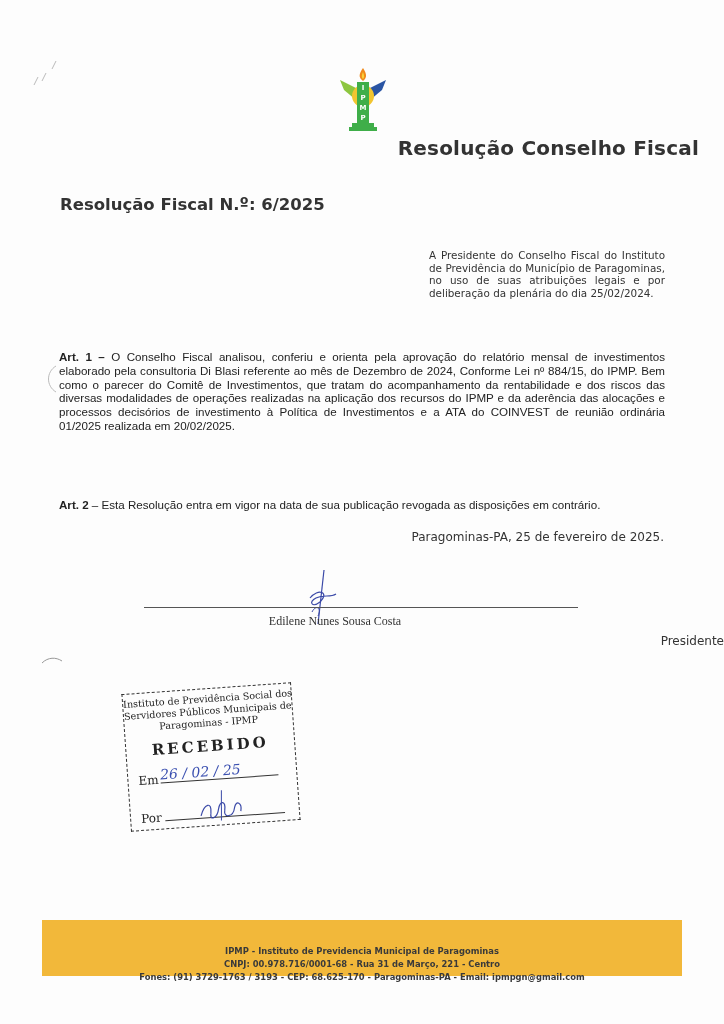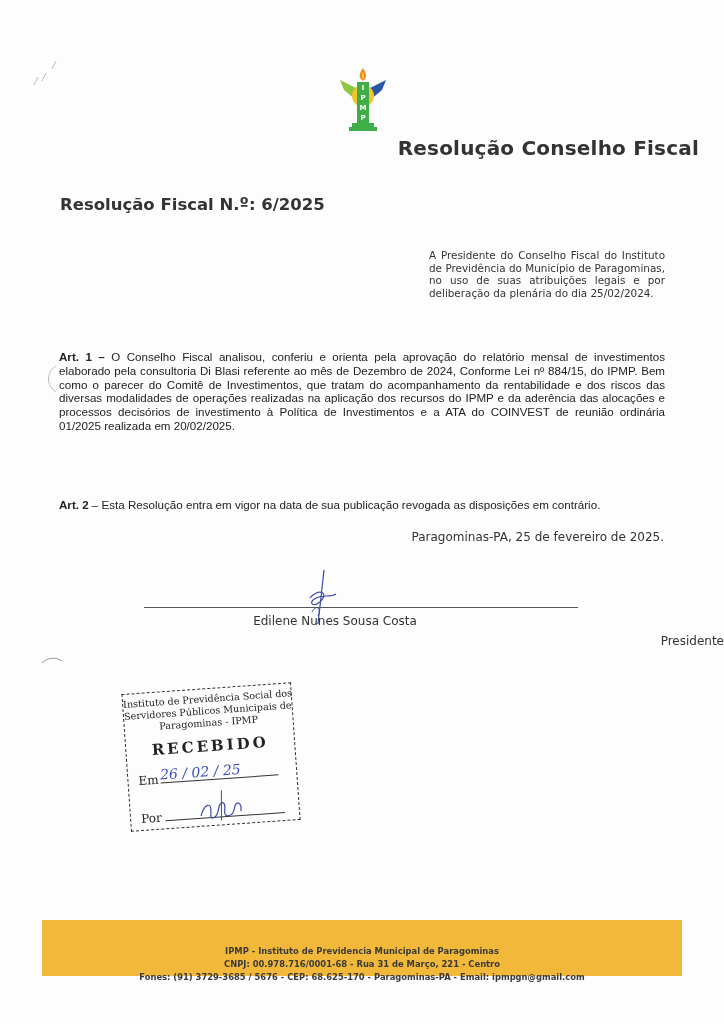--- a/index.html
+++ b/index.html
@@ -8,21 +8,21 @@
   .logo { position:absolute; left:338px; top:66px; width:50px; height:66px; }
   .title { position:absolute; left:0; width:699px; top:136px; text-align:right; font-weight:bold; font-size:20px; color:#333; letter-spacing:0.2px; }
   .res-num { position:absolute; left:60px; top:195px; font-weight:bold; font-size:16.5px; color:#333; }
   .preamble { position:absolute; left:429px; top:249px; width:236px; font-size:10.4px; line-height:12.6px; text-align:justify; color:#333; }
   .art { position:absolute; left:59px; width:606px; font-family:"Liberation Sans", sans-serif; font-size:11.6px; line-height:13.8px; text-align:justify; color:#222; }
   .art b { font-weight:bold; }
   .art1 { top:350px; }
   .art2 { top:498px; }
   .place-date { position:absolute; right:60px; top:530px; font-size:12px; color:#333; }
   .sig-line { position:absolute; left:144px; top:607px; width:434px; height:1px; background:#555; }
-  .sig-name { position:absolute; left:0; width:660px; top:614px; text-align:center; font-size:12px; color:#333; padding-left:10px; box-sizing:border-box; }
+  .sig-name { position:absolute; left:0; width:660px; top:614px; text-align:center; font-size:12px; color:#333; padding-left:10px; box-sizing:border-box;font-family:Liberation Serif, serif; }
   .sig-role { position:absolute; left:0; width:724px; top:634px; text-align:right; font-size:12px; color:#333; padding-left:10px; box-sizing:border-box; }
   .signature { position:absolute; left:300px; top:568px; width:40px; height:60px; }
   .stamp { position:absolute; left:126px; top:688px; width:168px; height:136px; border:1px dashed #333; transform:rotate(-4deg); font-family:"DejaVu Serif", serif; color:#222; }
   .stamp-line { text-align:center; font-size:9.6px; line-height:12px; white-space:nowrap; }
   .stamp-recebido { text-align:center; font-size:15px; font-weight:bold; letter-spacing:3px; margin-top:8px; }
   .stamp-em { position:absolute; left:10px; top:80px; font-size:12px; }
   .stamp-date { position:absolute; left:32px; top:74px; font-size:14px; color:#3a4fb0; font-style:italic; border-bottom:1px solid #333; width:118px; }
   .stamp-por { position:absolute; left:10px; top:118px; font-size:12px; }
   .stamp-por-line { position:absolute; left:34px; top:128px; width:120px; height:1px; background:#333; }
   .stamp-initials { position:absolute; left:66px; top:100px; width:50px; height:34px; }
@@ -87,21 +87,21 @@
     <svg class="stamp-initials" viewBox="0 0 50 34">
       <path d="M4 26 C8 14 16 12 14 24 C12 32 20 30 22 20 C24 12 30 12 28 22 C26 30 36 30 38 20 C40 12 46 16 44 24" stroke="#3b4aa8" stroke-width="1.2" fill="none"></path>
       <path d="M26 2 L24 32" stroke="#3b4aa8" stroke-width="1" fill="none"></path>
     </svg>
   </div>
 
   <div class="footer">
     <div class="footer-inner">
       <div class="footer-line">IPMP - Instituto de Previdencia Municipal de Paragominas</div>
       <div class="footer-line">CNPJ: 00.978.716/0001-68 - Rua 31 de Março, 221 - Centro</div>
-      <div class="footer-line">Fones: (91) 3729-3685 / 5676 - CEP: 68.625-170 - Paragominas-PA - Email: ipmpgn@gmail.com</div>
+      <div class="footer-line">Fones: (91) 3729-1763 / 3193 - CEP: 68.625-170 - Paragominas-PA - Email: ipmpgn@gmail.com</div>
     </div>
   </div>
 
   <svg class="mark" style="left:30px;top:55px;width:40px;height:40px;" viewBox="0 0 40 40">
     <path d="M4 30 L8 22 M12 26 L16 18 M22 14 L26 6" stroke="#bbb" stroke-width="1" fill="none"></path>
   </svg>
   <svg class="mark" style="left:40px;top:655px;width:24px;height:12px;" viewBox="0 0 24 12">
     <path d="M2 8 C8 2 16 2 22 6" stroke="#999" stroke-width="1" fill="none"></path>
   </svg>
   <svg class="mark" style="left:44px;top:364px;width:14px;height:30px;" viewBox="0 0 14 30">

